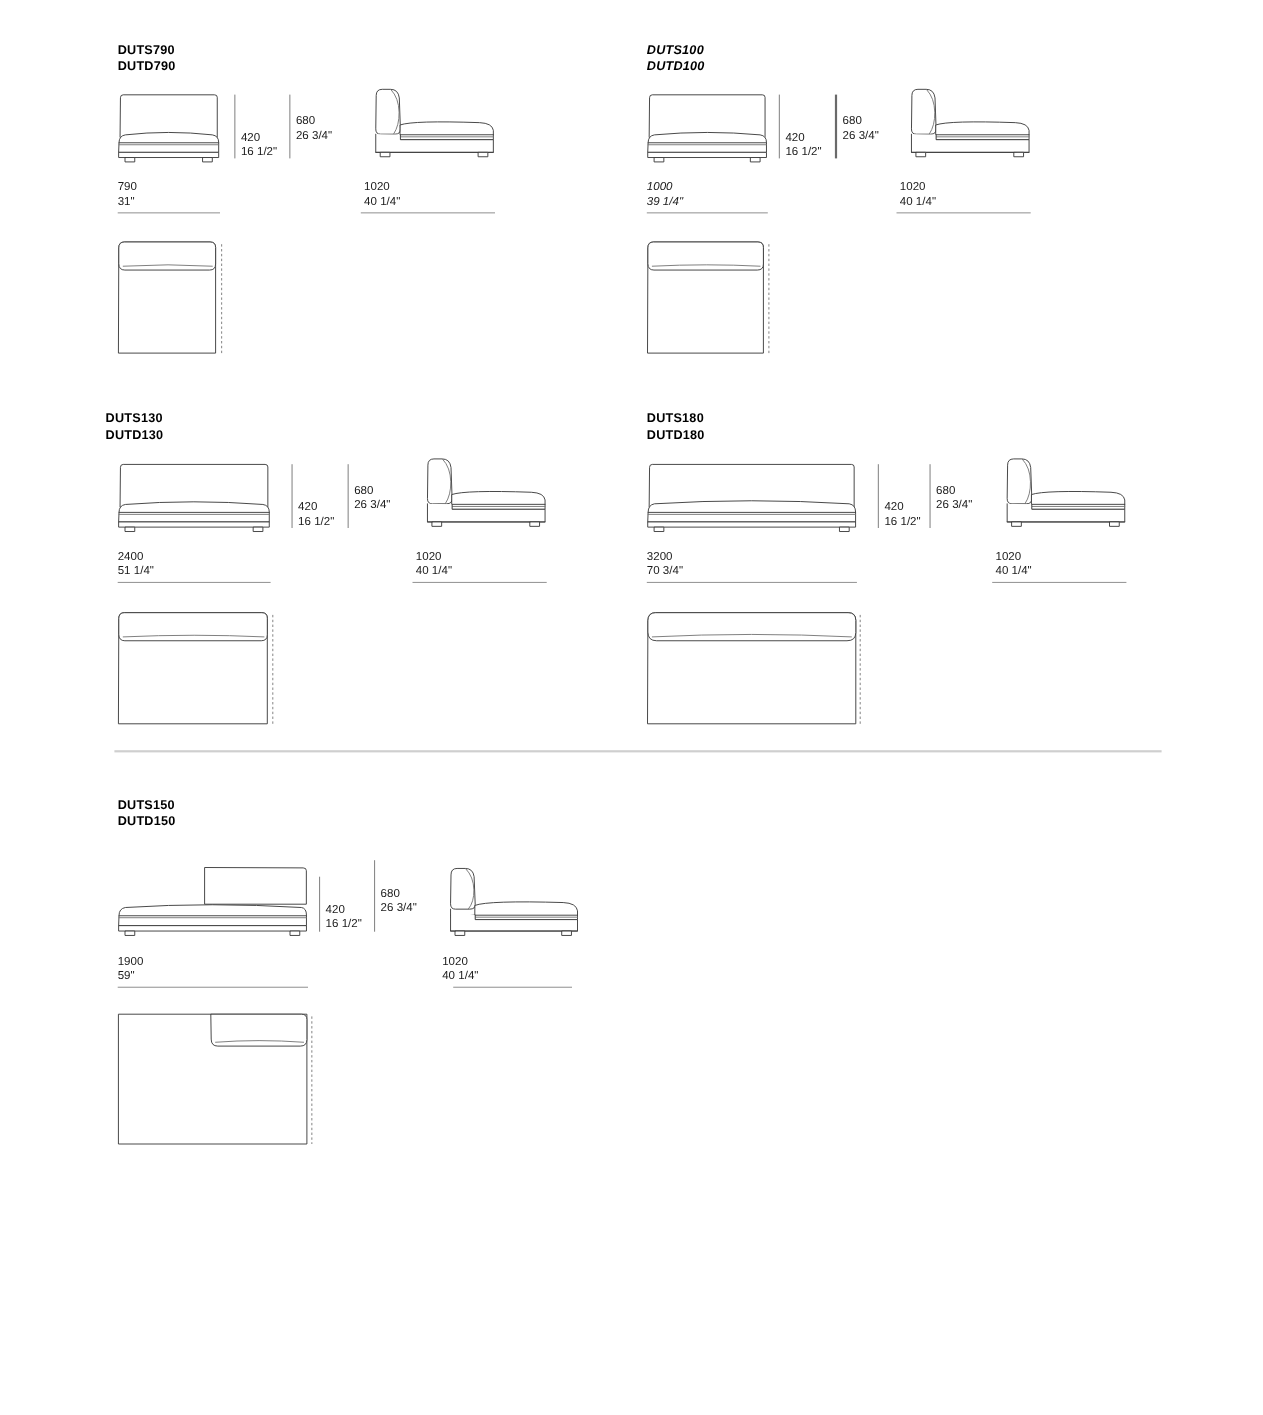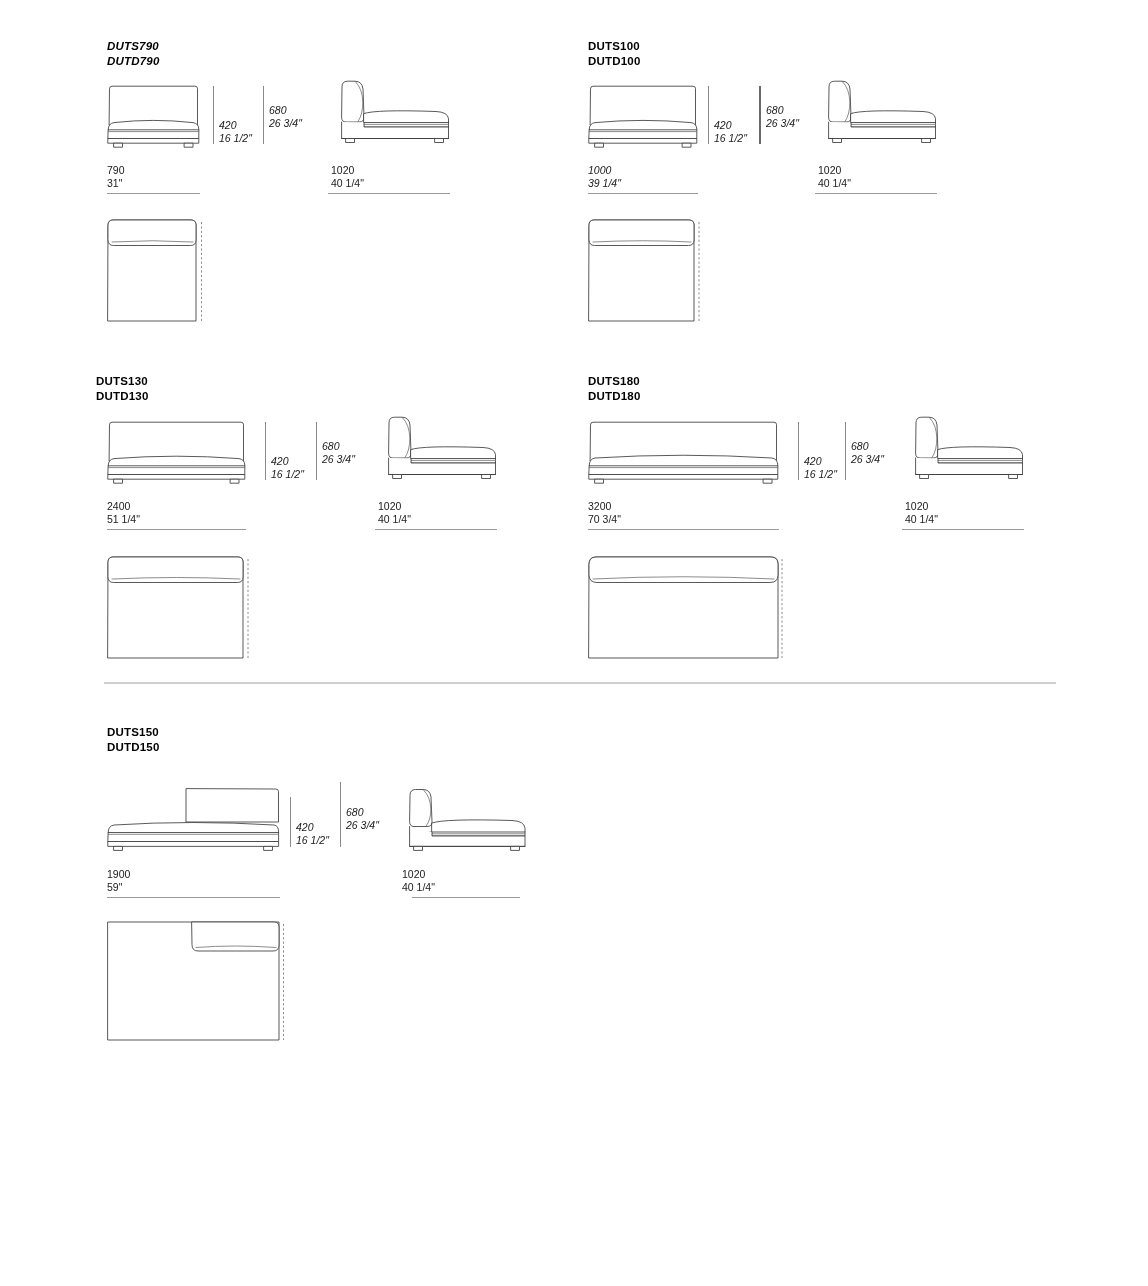--- a/index.html
+++ b/index.html
@@ -18,21 +18,21 @@
     line-height:14.5px;white-space:nowrap;color:#000;
   }
   .code .l2{display:block;}
 
   
   .dim{
     position:absolute;font-size:10.5px;line-height:12.5px;white-space:nowrap;
     color:#1a1a1a;text-align:left;
   }
   .dim .l2{display:block;}
-  .dim.left{text-align:left;font-style:italic;}
+  .dim.left{text-align:left;}
 
   
   .vtick{position:absolute;width:1px;background:#8a8a8a;}
   
   .hrule{position:absolute;height:1px;background:#9a9a9a;}
 
   
   .separator{position:absolute;height:2px;background:#cfcfcf;}
 
   
@@ -46,21 +46,21 @@
       vector-effect:non-scaling-stroke;}
   .fillw{fill:#ffffff;}
 </style>
 </head>
 <body>
 
 <div class="sheet">
 
   <div class="module">
 
-    <div class="code" style="left:107px;top:39px;font-style:italic;">
+    <div class="code" style="left:107px;top:39px;">
       <span>DUTS790</span>
       <span class="l2">DUTD790</span>
     </div>
 
     <div class="draw" style="left:107px;top:85px;">
       <svg width="93" height="67" viewBox="0 0 93 67">
         <path class="ln fillw" d="M2.5,3.5 Q2.5,1.2 5,1.2 L88,1.2 Q90.5,1.2 90.5,3.5 L90.5,40 L2.5,40 Z"></path>
         <path class="ln fillw" d="M1.2,44.5 Q1.2,38.5 7,37.6 Q46,33.2 86,37.6 Q91.8,38.5 91.8,44.5 L91.8,53.5 L1.2,53.5 Z"></path>
         <path class="ln" d="M1.2,44.8 L91.8,44.8"></path>
         <path class="ln-soft" d="M1.2,46.6 L91.8,46.6"></path>
@@ -113,21 +113,21 @@
         <path class="ln fillw" d="M1,7 Q1,2 6,2 L84,2 Q89,2 89,7 L89,103 L1,103 Z"></path>
         <path class="ln fillw" d="M1,7 Q1,2 6,2 L84,2 Q89,2 89,7 L89,22 Q89,27.5 83.5,27.5 L6.5,27.5 Q1,27.5 1,22 Z"></path>
         <path class="ln-soft" d="M5,24 Q46,21.5 86,24"></path>
         <path class="ln-dash" d="M94.5,4 L94.5,103"></path>
       </svg>
     </div>
   </div>
 
   <div class="module">
 
-    <div class="code" style="left:588px;top:39px;">
+    <div class="code" style="left:588px;top:39px;font-style:italic;">
       <span>DUTS100</span>
       <span class="l2">DUTD100</span>
     </div>
 
     <div class="draw" style="left:588px;top:85px;">
       <svg width="110" height="67" viewBox="0 0 110 67">
         <path class="ln fillw" d="M2.5,3.5 Q2.5,1.2 5,1.2 L105,1.2 Q107.5,1.2 107.5,3.5 L107.5,40 L2.5,40 Z"></path>
         <path class="ln fillw" d="M1.2,44.5 Q1.2,38.5 7,37.6 Q55,33.2 103,37.6 Q108.8,38.5 108.8,44.5 L108.8,53.5 L1.2,53.5 Z"></path>
         <path class="ln" d="M1.2,44.8 L108.8,44.8"></path>
         <path class="ln-soft" d="M1.2,46.6 L108.8,46.6"></path>

